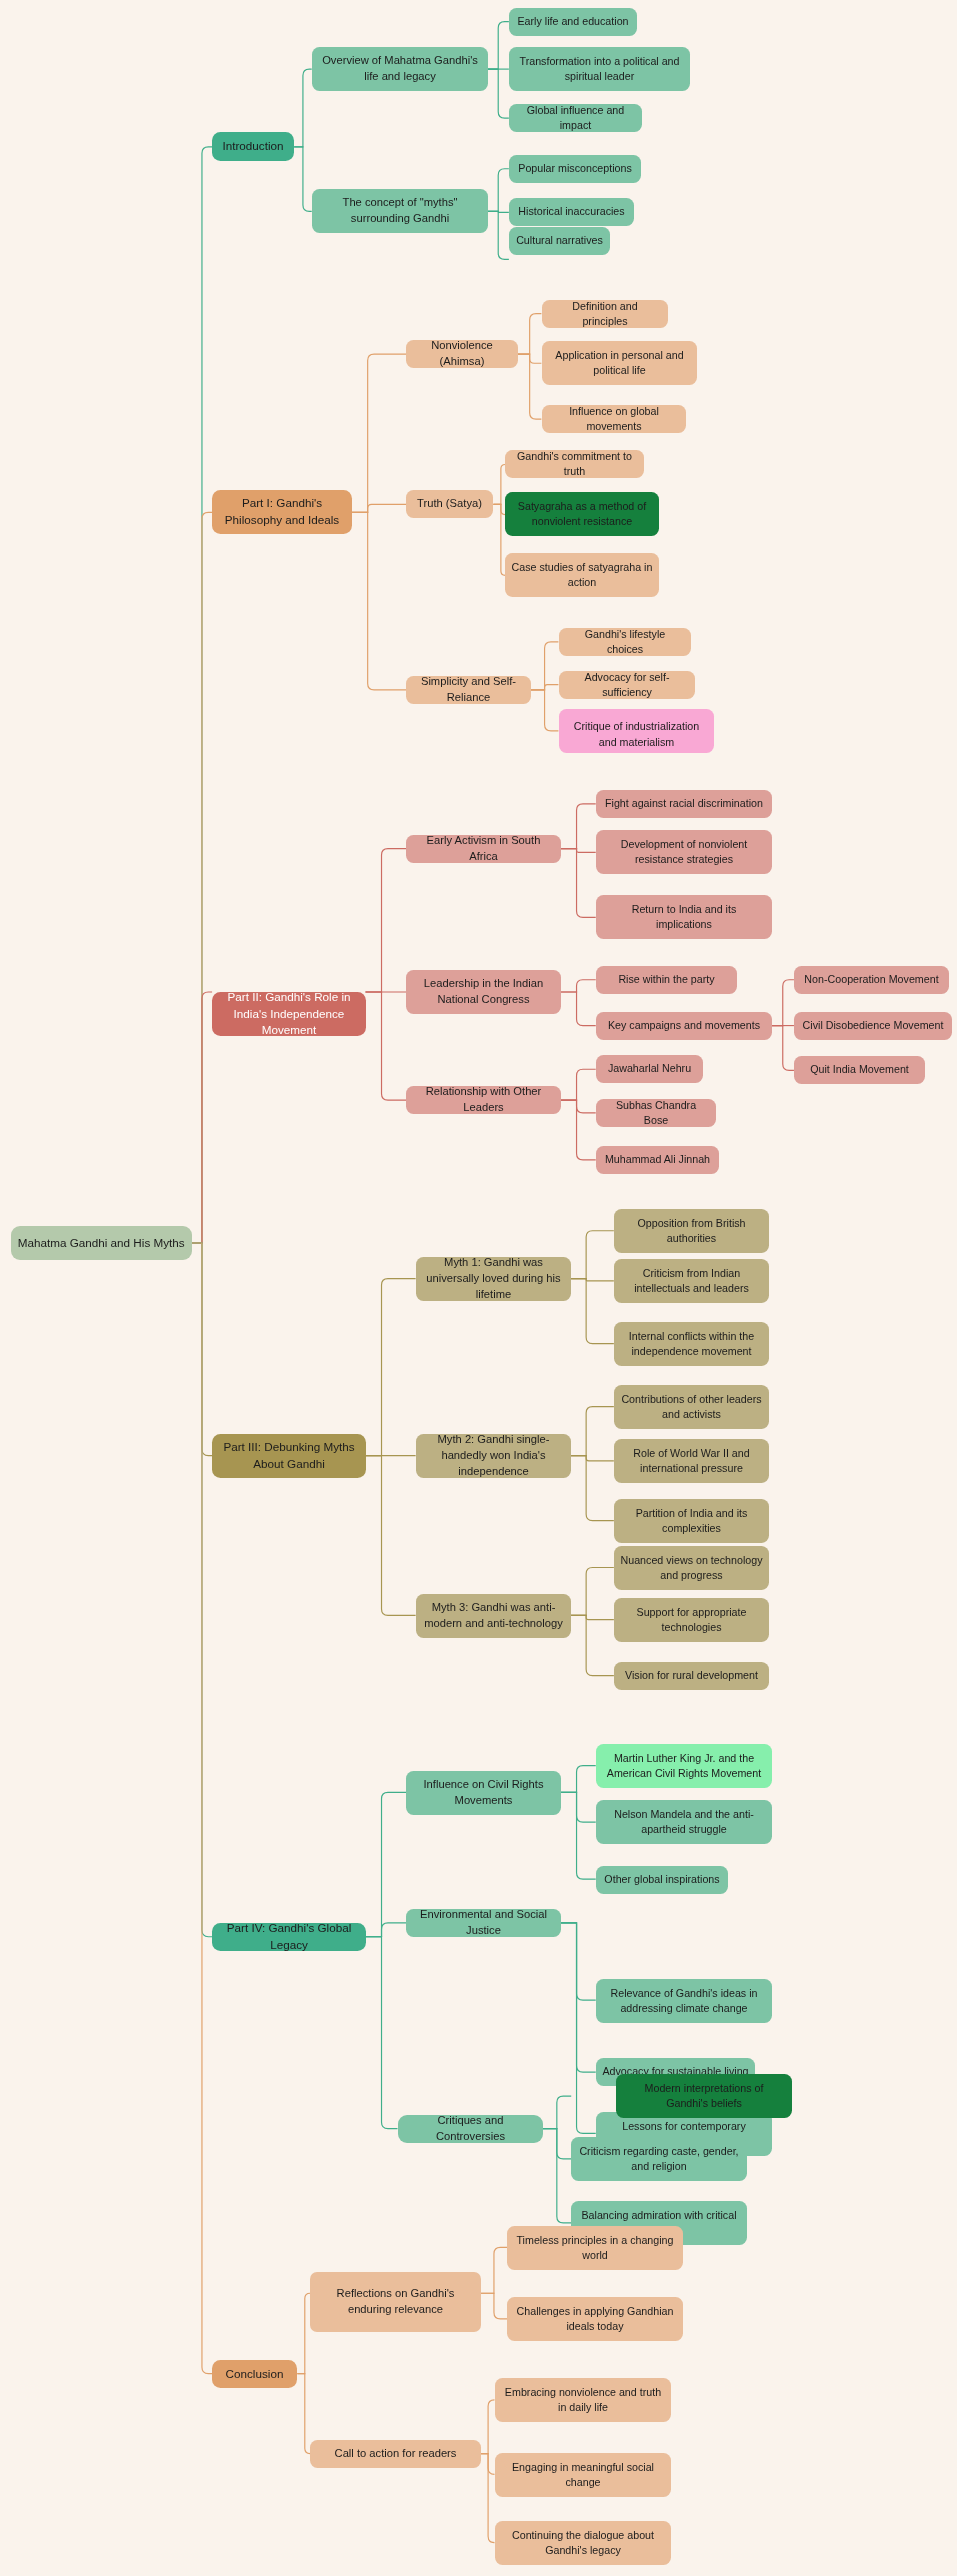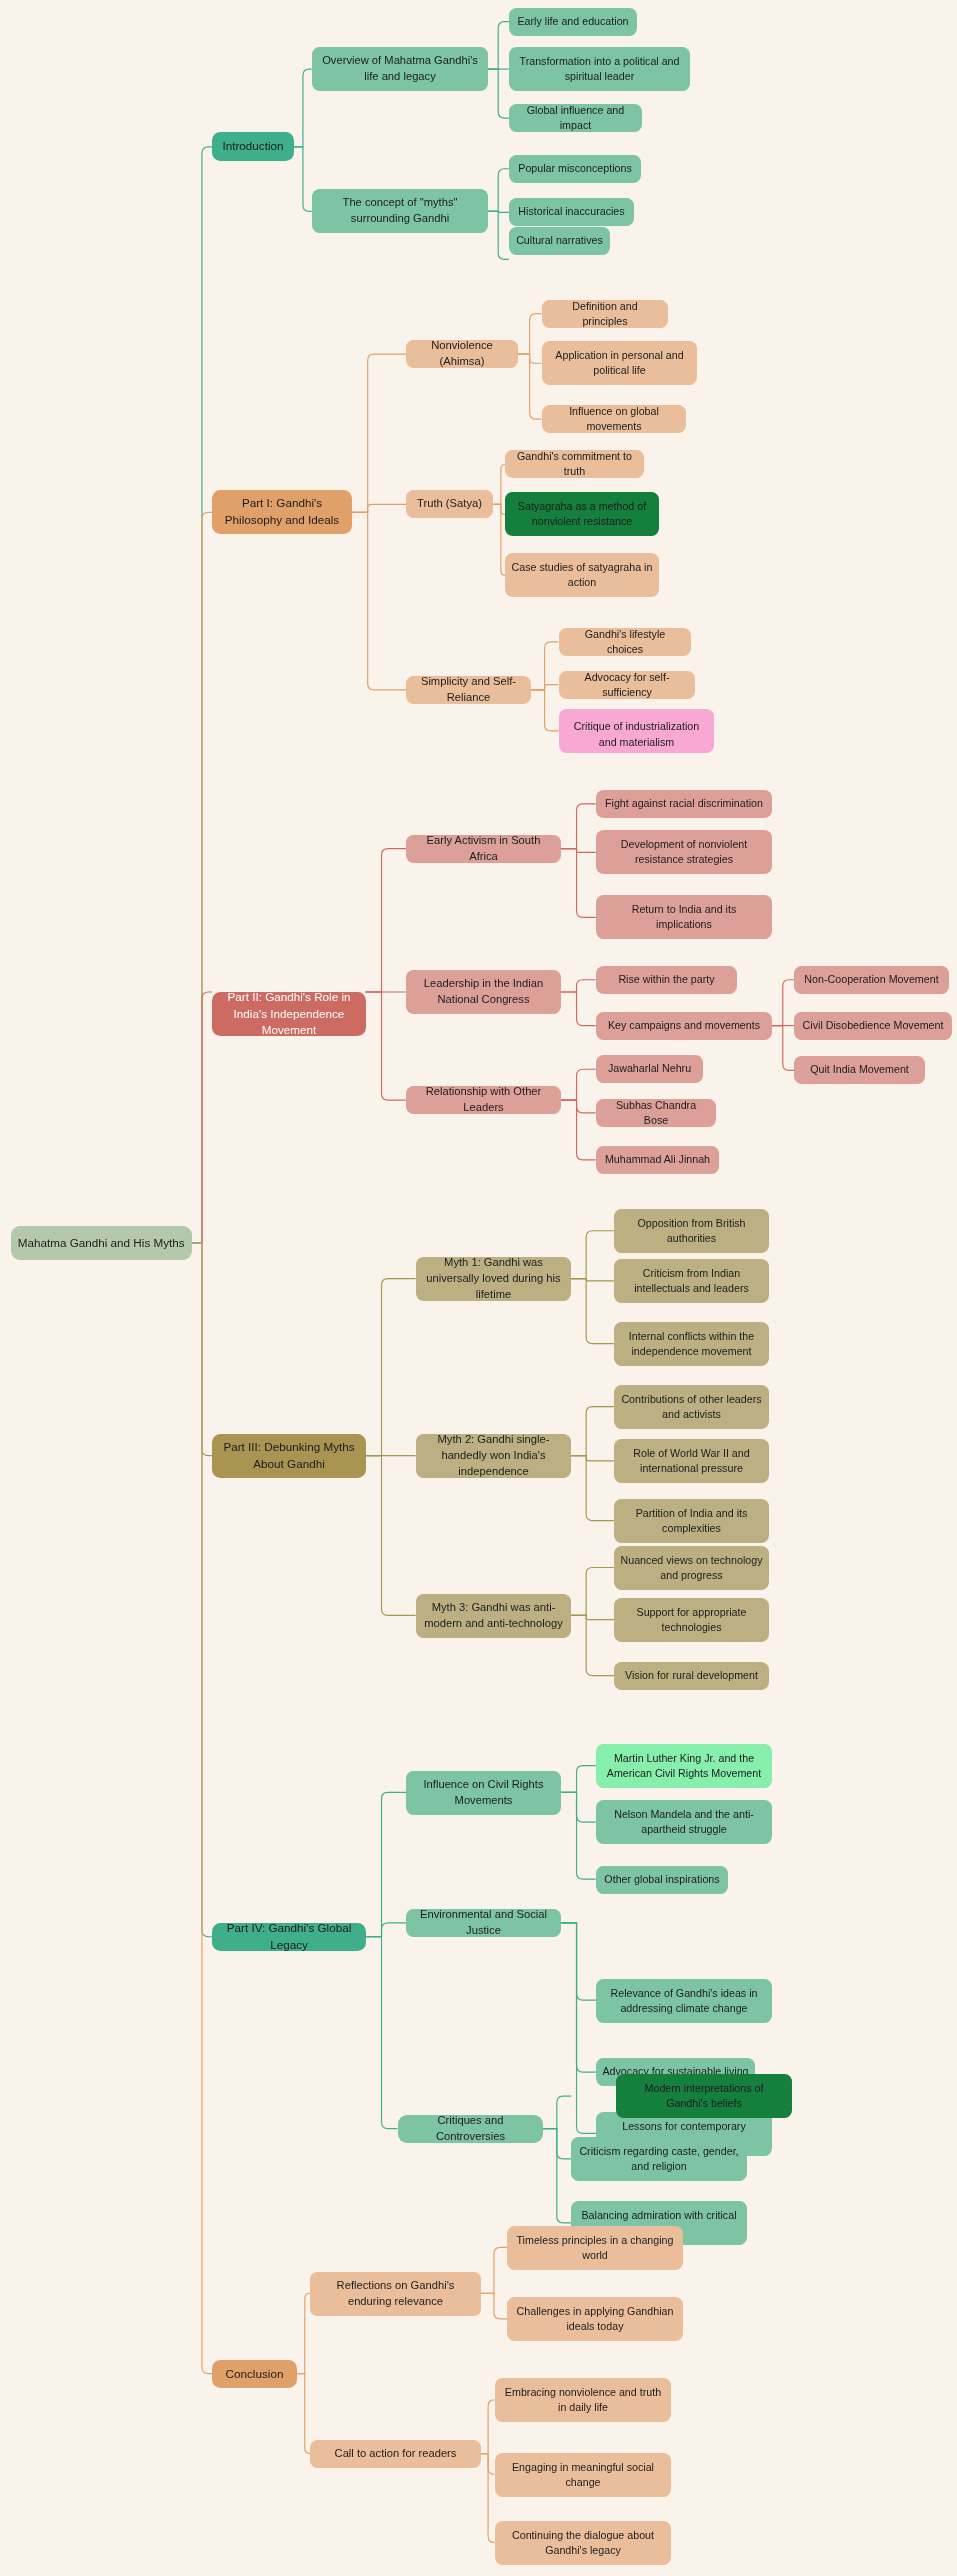--- a/index.html
+++ b/index.html
@@ -310,21 +310,21 @@
       </div>
       <div class="node node-l3" style="left: 571px; top: 2137px; width: 176px; height: 44px; background: rgb(125, 196, 165);">
         <span>Criticism regarding caste, gender, and religion</span>
       </div>
       <div class="node node-l3" style="left: 571px; top: 2201px; width: 176px; height: 44px; background: rgb(125, 196, 165);">
         <span>Balancing admiration with critical analysis</span>
       </div>
       <div class="node node-l1" style="left: 212px; top: 2360px; width: 85px; height: 28px; background: rgb(224, 160, 106);">
         <span>Conclusion</span>
       </div>
-      <div class="node node-l2" style="left: 310px; top: 2272px; width: 171px; height: 44px; background: rgb(234, 190, 155); border-radius: 7px;">
+      <div class="node node-l2" style="left: 310px; top: 2272px; width: 171px; height: 60px; background: rgb(234, 190, 155); border-radius: 7px;">
         <span>Reflections on Gandhi's enduring relevance</span>
       </div>
       <div class="node node-l3" style="left: 507px; top: 2226px; width: 176px; height: 44px; background: rgb(234, 190, 155);">
         <span>Timeless principles in a changing world</span>
       </div>
       <div class="node node-l3" style="left: 507px; top: 2297px; width: 176px; height: 44px; background: rgb(234, 190, 155);">
         <span>Challenges in applying Gandhian ideals today</span>
       </div>
       <div class="node node-l2" style="left: 310px; top: 2440px; width: 171px; height: 28px; background: rgb(234, 190, 155);">
         <span>Call to action for readers</span>

